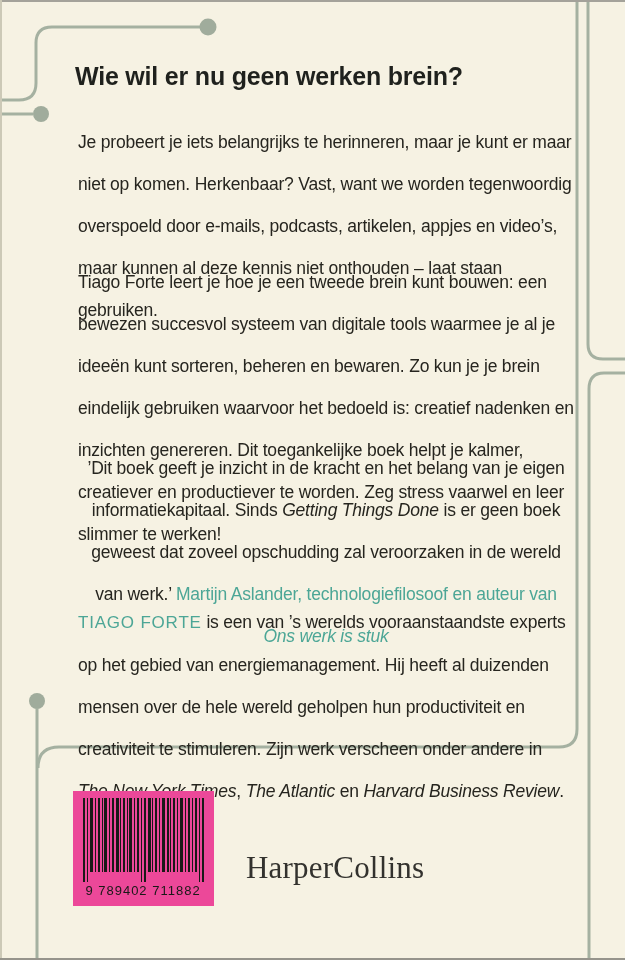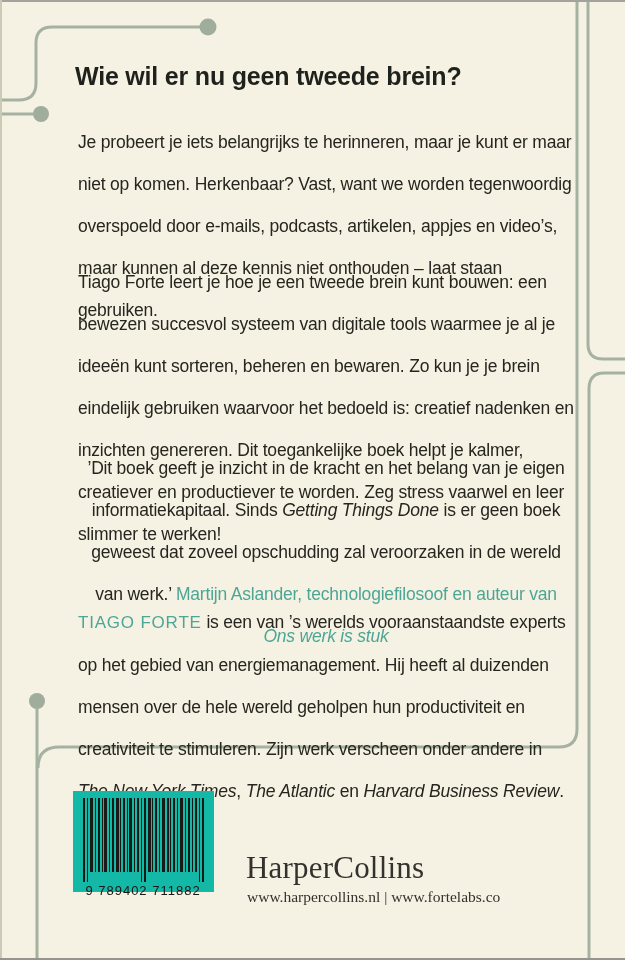--- a/index.html
+++ b/index.html
@@ -31,22 +31,22 @@
   }
   .p1 { top:118px; }
   .p2 { top:258px; }
   .quote { top:444px;text-align:center; }
   .bio { top:598px; }
   .it { font-style:italic; }
   .teal { color:#4ca696; }
   .bio-name { font-weight:normal; letter-spacing:0.8px; font-size:17px; }
 
   .barcode-box {
-    position:absolute; left:73px; top:791px; width:141px; height:101px;
-    background:#14b8a6;
+    position:absolute; left:73px; top:791px; width:141px; height:115px;
+    background:#ec4899;
     text-decoration:underline;
   }
   .barcode-box svg { display:block; width:141px; height:117px; }
   .barcode-box rect.bar { fill:#191917; }
   .barcode-box text {
     font-family:"Liberation Sans", sans-serif; font-size:13px; fill:#191917;
     letter-spacing:1px;
   }
 
   .publisher-block { position:absolute; left:246px; top:850px; width:320px; }
@@ -73,21 +73,21 @@
     <path d="M37 708 V962"></path>
     <path d="M577 -2 V729 Q577 747 559 747 H59 Q38 747 38 768"></path>
     <path d="M588 -2 V344 Q588 359 603 359 H627"></path>
     <path d="M627 373 H604 Q589 373 589 389 V962"></path>
   </svg>
 
   <div class="edge-top"></div>
   <div class="edge-left"></div>
   <div class="edge-bottom"></div>
 
-  <h1 class="headline">Wie wil er nu geen tweede brein?</h1>
+  <h1 class="headline">Wie wil er nu geen werken brein?</h1>
 
   <p class="text p1">Je probeert je iets belangrijks te herinneren, maar je kunt er maar niet op komen. Herkenbaar? Vast, want we worden tegenwoordig overspoeld door e-mails, podcasts, artikelen, appjes en video’s, maar kunnen al deze kennis niet onthouden – laat staan gebruiken.</p>
 
   <p class="text p2">Tiago Forte leert je hoe je een tweede brein kunt bouwen: een bewezen succesvol systeem van digitale tools waarmee je al je ideeën kunt sorteren, beheren en bewaren. Zo kun je je brein eindelijk gebruiken waarvoor het bedoeld is: creatief nadenken en inzichten genereren. Dit toegankelijke boek helpt je kalmer, creatiever en productiever te worden. Zeg stress vaarwel en leer slimmer te werken!</p>
 
   <p class="text quote"><span>’Dit boek geeft je inzicht in de kracht en het belang van je eigen informatiekapitaal. Sinds </span><span class="it">Getting Things Done</span><span> is er geen boek geweest dat zoveel opschudding zal veroorzaken in de wereld van werk.’ </span><span class="teal">Martijn Aslander, technologiefilosoof en auteur van</span><br><span class="teal it">Ons werk is stuk</span></p>
 
   <p class="text bio"><span class="teal bio-name">TIAGO FORTE</span><span> is een van ’s werelds vooraanstaandste experts op het gebied van energiemanagement. Hij heeft al duizenden mensen over de hele wereld geholpen hun productiviteit en creativiteit te stimuleren. Zijn werk verscheen onder andere in </span><span class="it">The New York Times</span><span>, </span><span class="it">The Atlantic</span><span> en </span><span class="it">Harvard Business Review</span><span>.</span></p>
 
   <div class="barcode-box">
@@ -125,16 +125,15 @@
       <rect class="bar" x="119" y="7" width="1" height="74"></rect>
       <rect class="bar" x="122" y="7" width="2" height="74"></rect>
       <rect class="bar" x="126" y="7" width="1" height="84"></rect>
       <rect class="bar" x="129" y="7" width="2" height="84"></rect>
       <text x="70" y="104" text-anchor="middle">9 789402 711882</text>
     </svg>
   </div>
 
   <div class="publisher-block">
     <h2 class="publisher-name">HarperCollins</h2>
-    <p class="publisher-sites">www.harpercollins.nl | www.fortelabs.co</p>
   </div>
 
 </div>
 
 </body></html>

